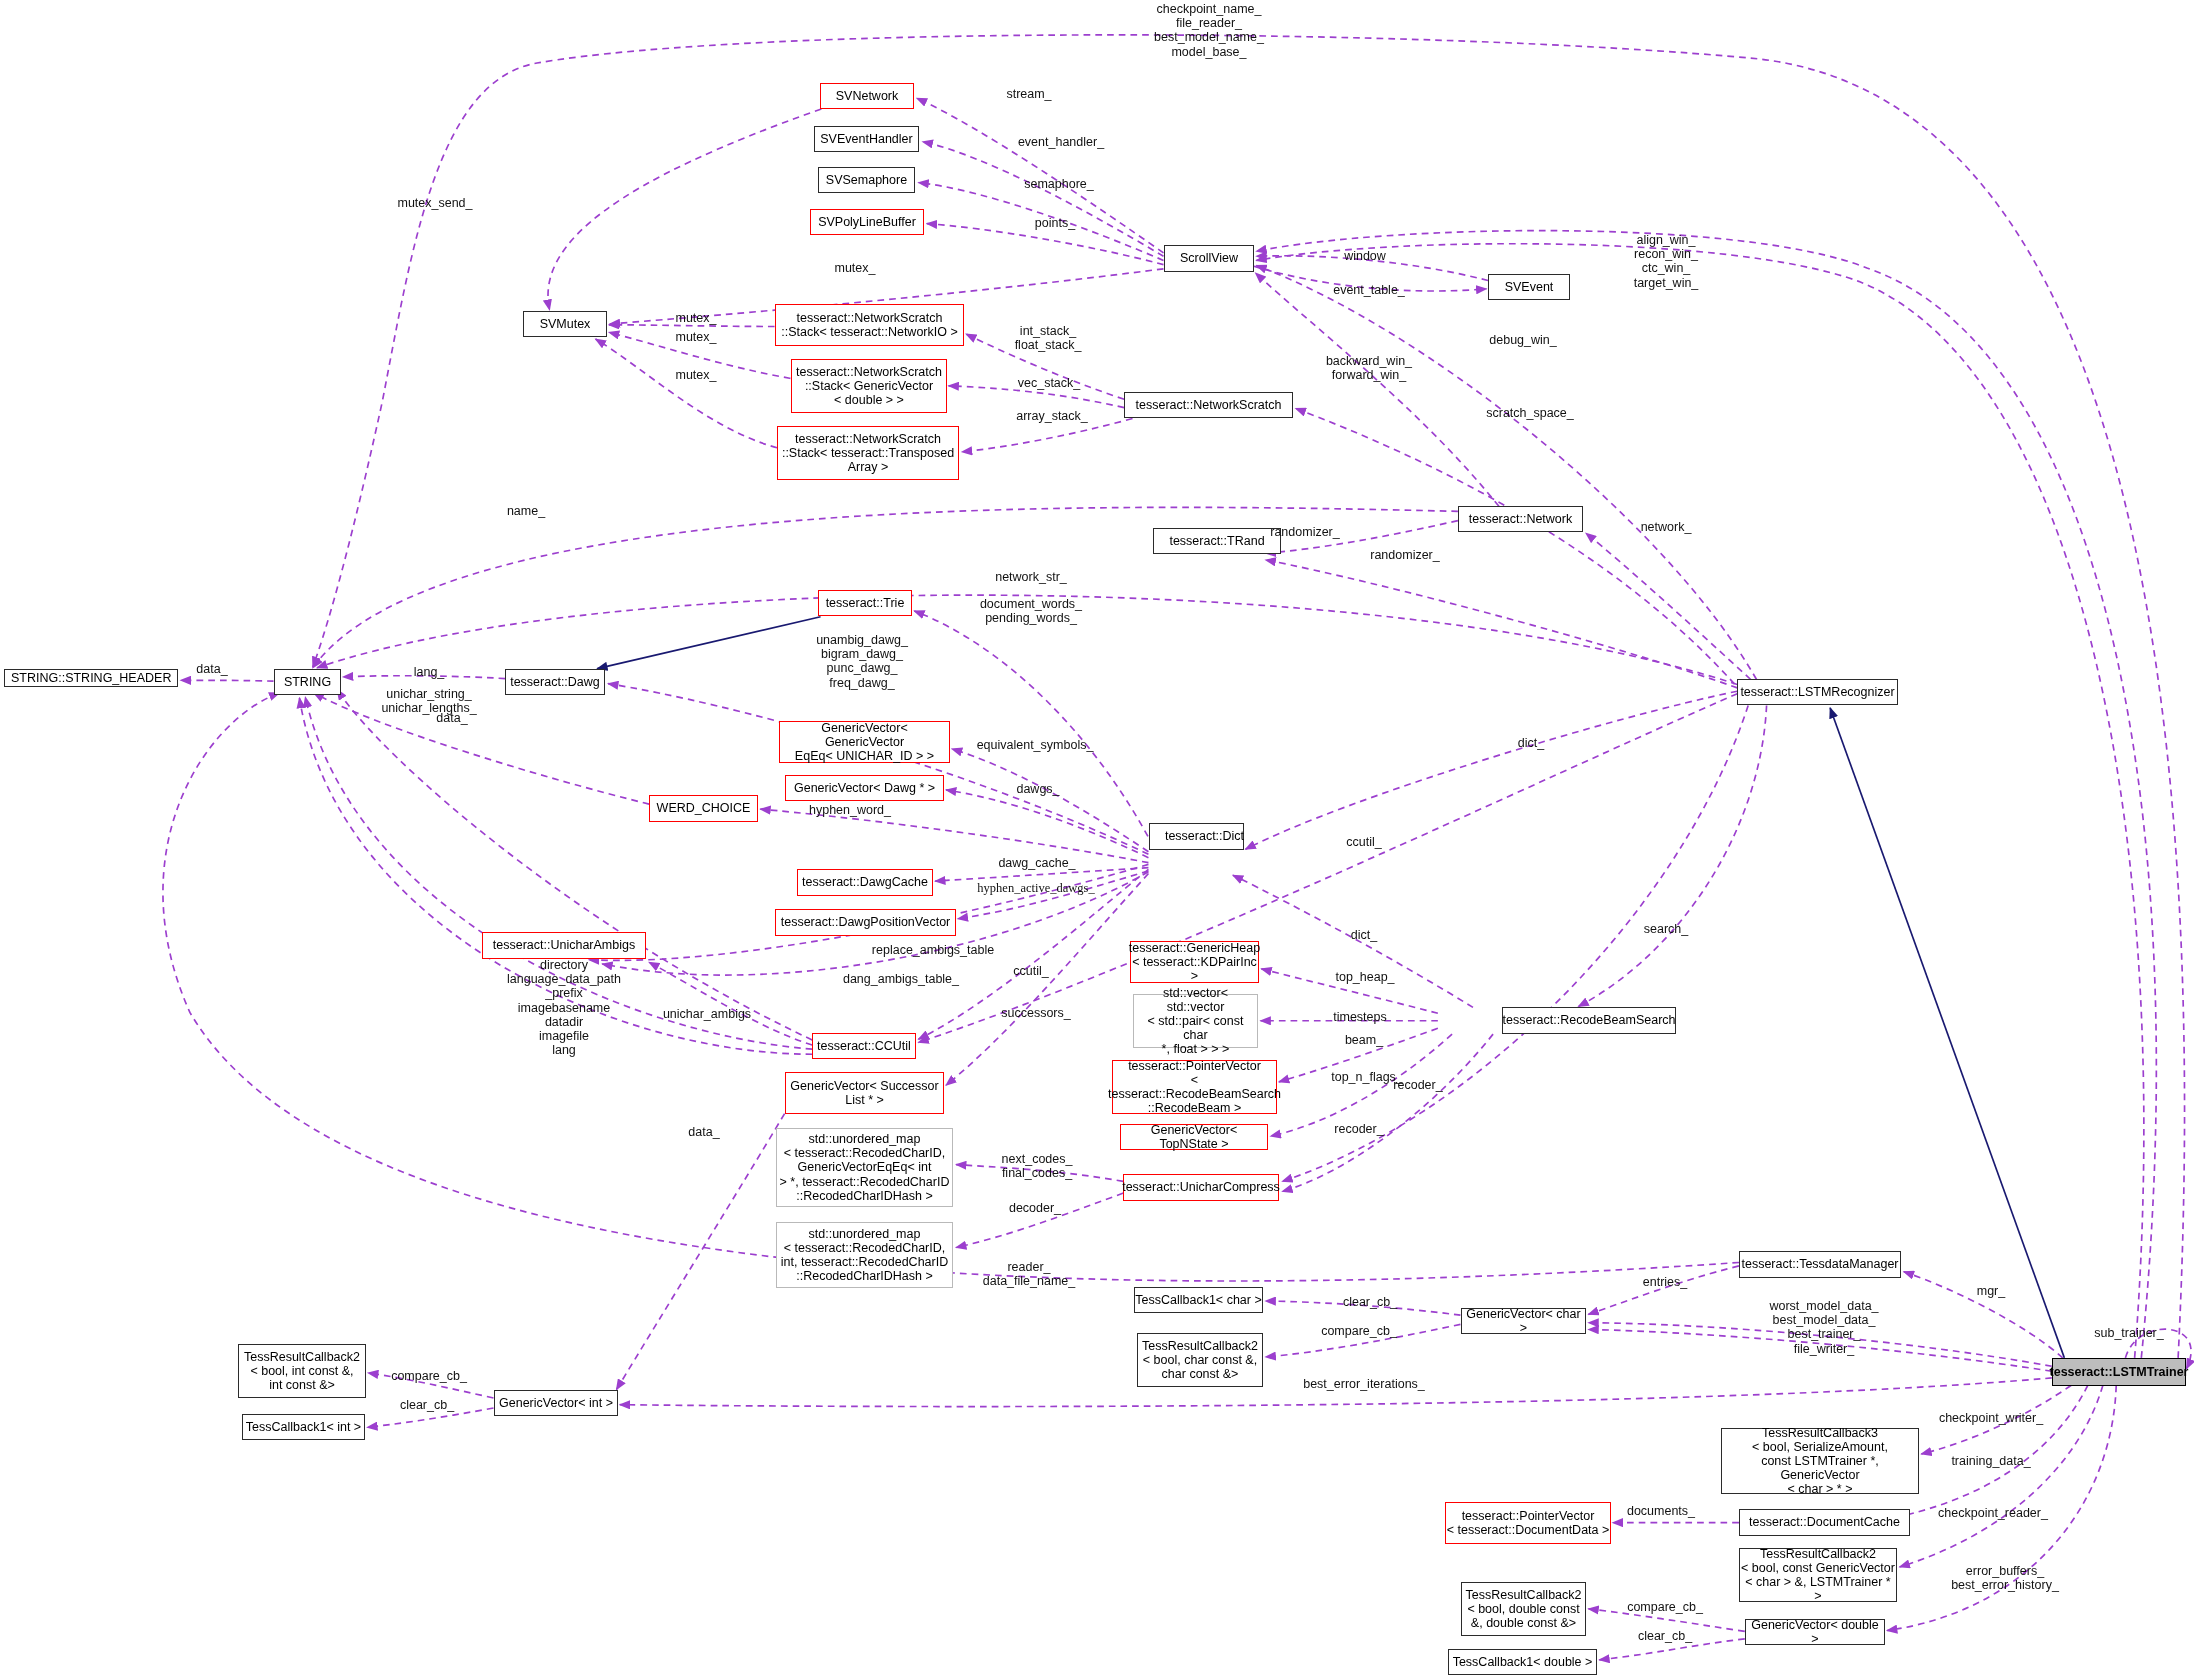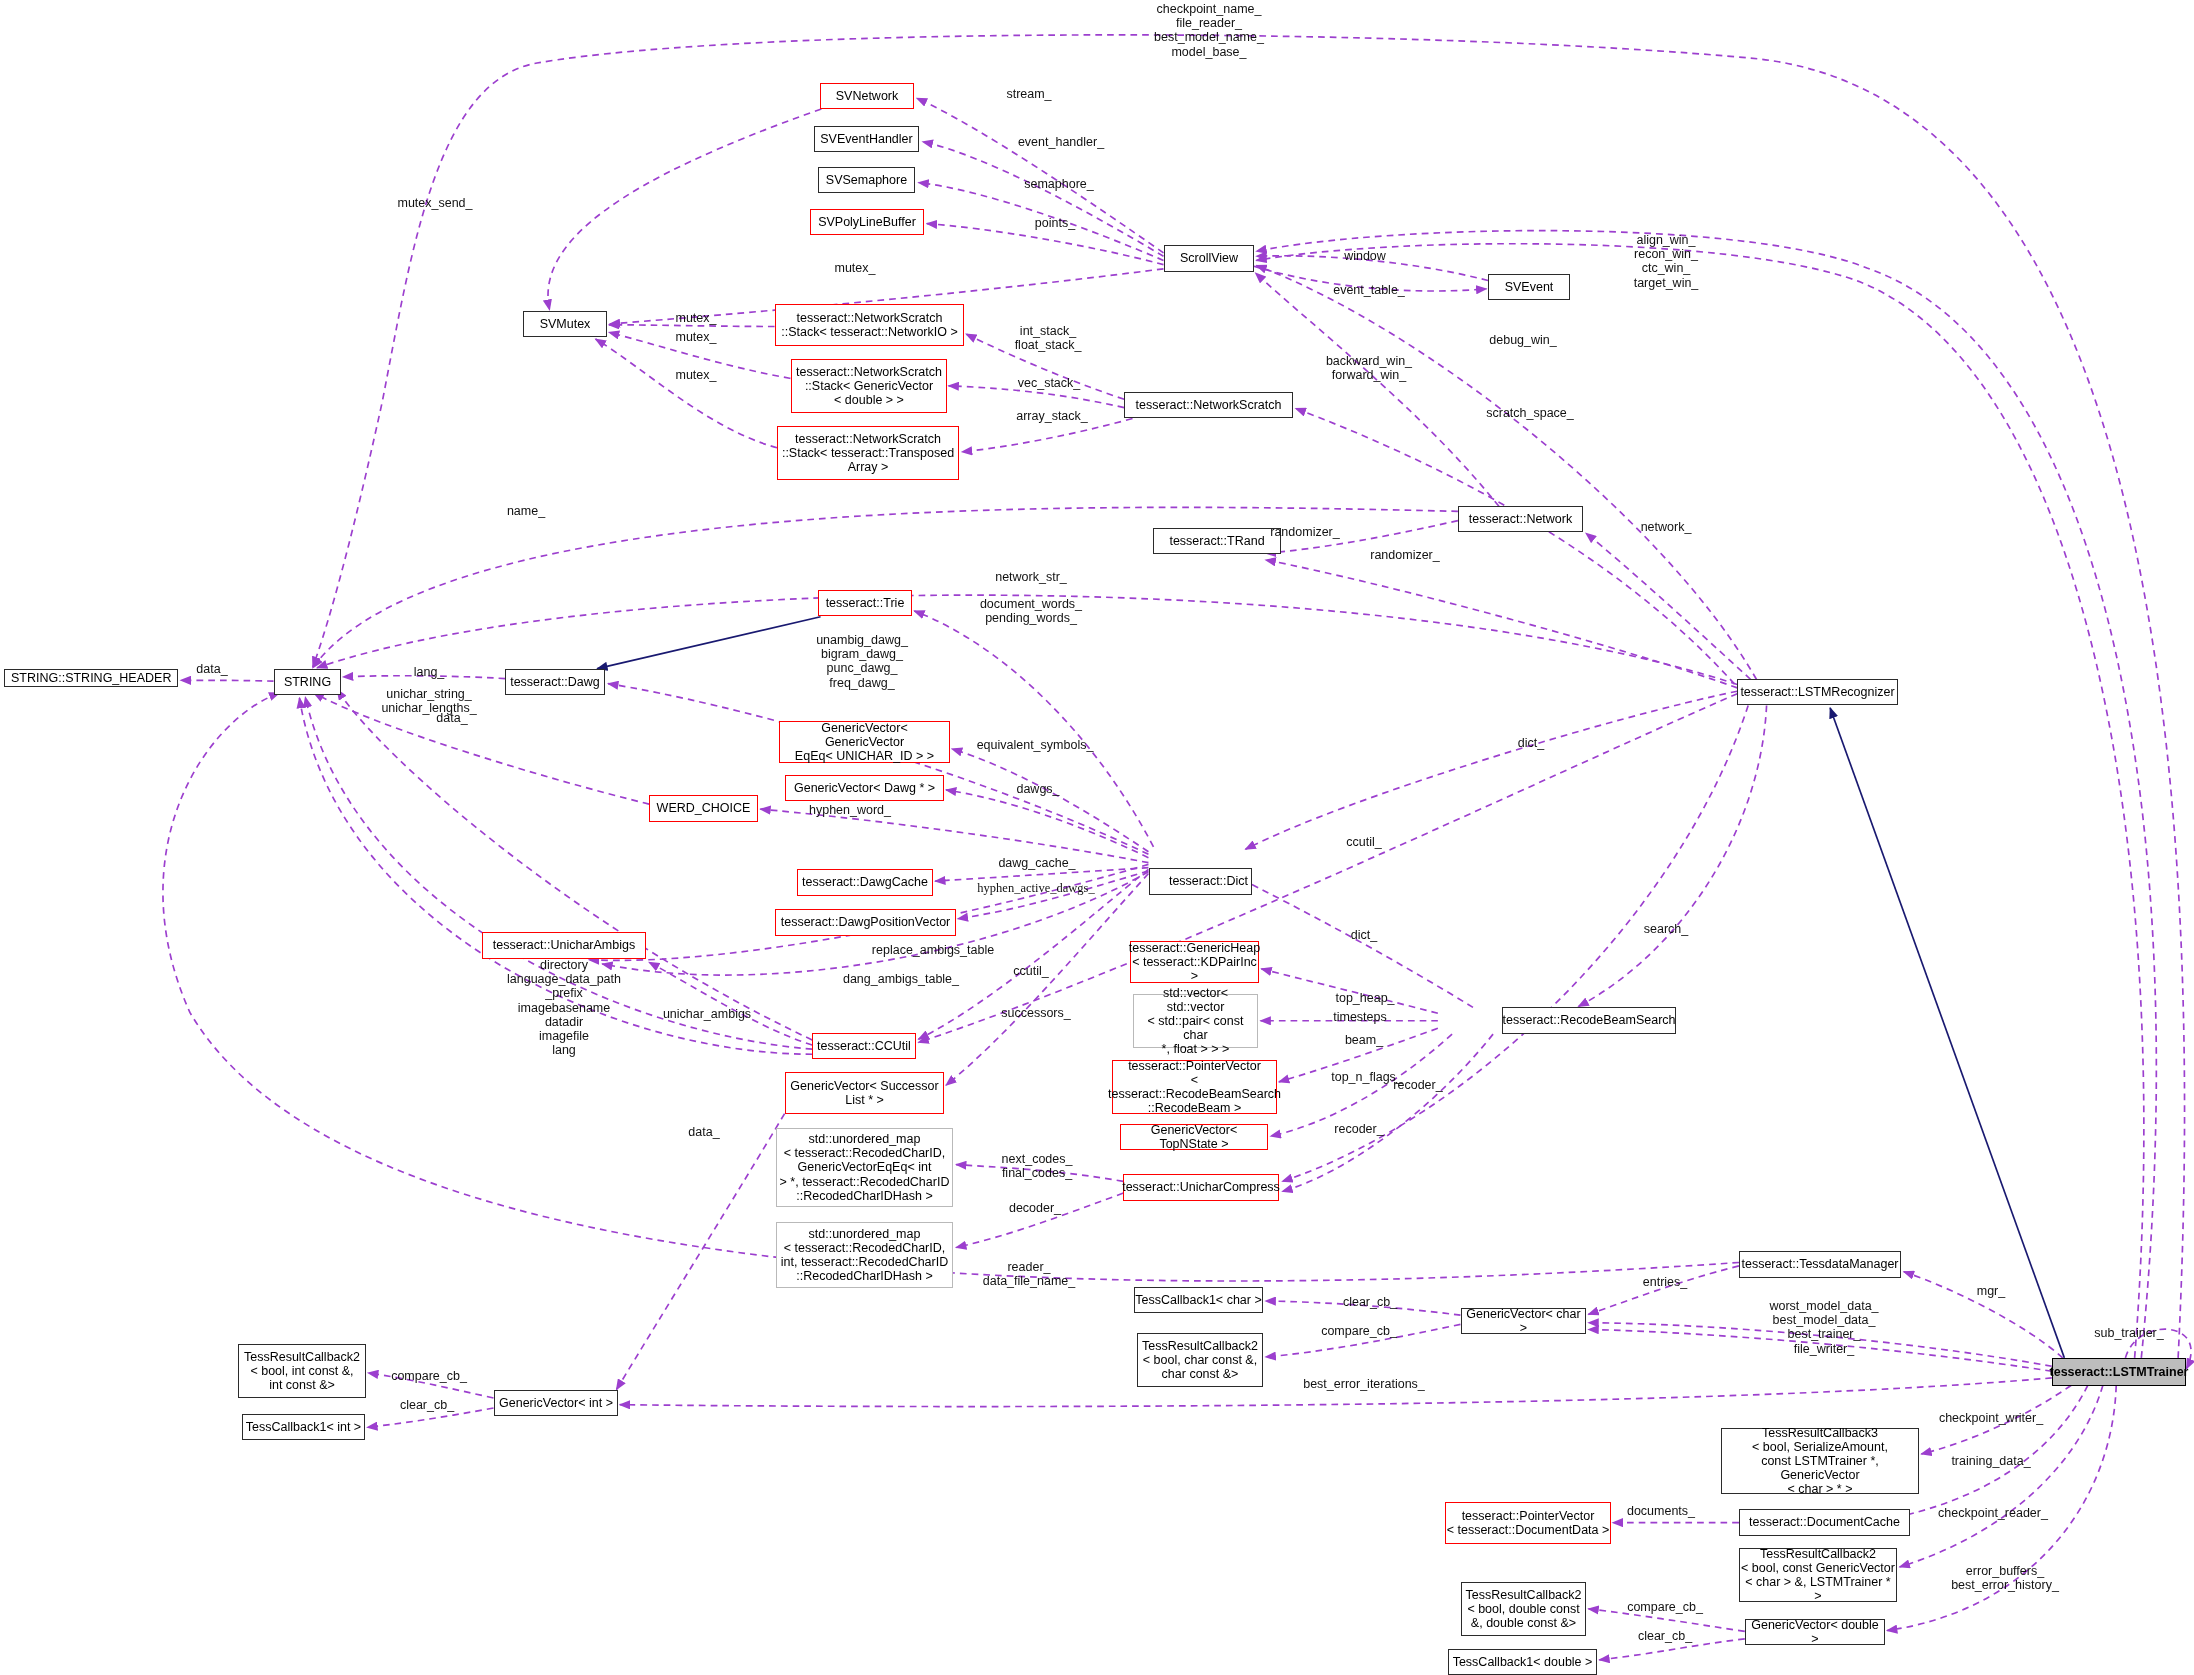--- a/index.html
+++ b/index.html
@@ -143,21 +143,21 @@
     <div class="node black" style="left: 523px; top: 311px; width: 84px; height: 26px;">SVMutex</div>
     <div class="node red" style="left: 775px; top: 304px; width: 189px; height: 42px;">tesseract::NetworkScratch
 ::Stack&lt; tesseract::NetworkIO &gt;</div>
     <div class="node red" style="left: 791px; top: 359px; width: 156px; height: 54px;">tesseract::NetworkScratch
 ::Stack&lt; GenericVector
 &lt; double &gt; &gt;</div>
     <div class="node red" style="left: 777px; top: 426px; width: 182px; height: 54px;">tesseract::NetworkScratch
 ::Stack&lt; tesseract::Transposed
 Array &gt;</div>
     <div class="node black" style="left: 1124px; top: 392px; width: 169px; height: 26px;">tesseract::NetworkScratch</div>
-    <div class="node black" style="left: 1149px; top: 868px; width: 103px; height: 27px; padding-left: 16px;">tesseract::Dict</div>
+    <div class="node black" style="left: 1149px; top: 823px; width: 95px; height: 27px; padding-left: 16px;">tesseract::Dict</div>
     <div class="node red" style="left: 779px; top: 721px; width: 171px; height: 42px;">GenericVector&lt; GenericVector
 EqEq&lt; UNICHAR_ID &gt; &gt;</div>
     <div class="node red" style="left: 785px; top: 775px; width: 159px; height: 26px;">GenericVector&lt; Dawg * &gt;</div>
     <div class="node red" style="left: 649px; top: 795px; width: 109px; height: 27px;">WERD_CHOICE</div>
     <div class="node red" style="left: 797px; top: 869px; width: 136px; height: 27px;">tesseract::DawgCache</div>
     <div class="node red" style="left: 775px; top: 909px; width: 181px; height: 27px;">tesseract::DawgPositionVector</div>
     <div class="node red" style="left: 482px; top: 932px; width: 164px; height: 27px;">tesseract::UnicharAmbigs</div>
     <div class="node red" style="left: 812px; top: 1033px; width: 104px; height: 26px;">tesseract::CCUtil</div>
     <div class="node red" style="left: 785px; top: 1072px; width: 159px; height: 42px;">GenericVector&lt; Successor
 List * &gt;</div>
@@ -253,21 +253,21 @@
     <div class="elabel" style="left: 452px; top: 718px;">data_</div>
     <div class="elabel" style="left: 1531px; top: 743px;">dict_</div>
     <div class="elabel" style="left: 1035px; top: 745px;">equivalent_symbols_</div>
     <div class="elabel" style="left: 1038px; top: 789px;">dawgs_</div>
     <div class="elabel" style="left: 850px; top: 810px;">hyphen_word_</div>
     <div class="elabel" style="left: 1364px; top: 842px;">ccutil_</div>
     <div class="elabel" style="left: 1037px; top: 863px;">dawg_cache_</div>
     <div class="elabel" style="left: 1036px; top: 888px; font-family: Liberation Serif, serif;">hyphen_active_dawgs_</div>
     <div class="elabel" style="left: 1364px; top: 935px;">dict_</div>
     <div class="elabel" style="left: 1666px; top: 929px;">search_</div>
-    <div class="elabel" style="left: 1365px; top: 977px; margin-top: 21px;">top_heap_</div>
+    <div class="elabel" style="left: 1365px; top: 977px;">top_heap_</div>
     <div class="elabel" style="left: 1360px; top: 1017px;">timesteps</div>
     <div class="elabel" style="left: 1364px; top: 1040px;">beam_</div>
     <div class="elabel" style="left: 1367px; top: 1077px;">top_n_flags_</div>
     <div class="elabel" style="left: 1418px; top: 1085px;">recoder_</div>
     <div class="elabel" style="left: 1359px; top: 1129px;">recoder_</div>
     <div class="elabel" style="left: 1031px; top: 971px;">ccutil_</div>
     <div class="elabel" style="left: 1036px; top: 1013px;">successors_</div>
     <div class="elabel" style="left: 707px; top: 1014px;">unichar_ambigs</div>
     <div class="elabel" style="left: 901px; top: 950px; margin-left: 32px;">replace_ambigs_table</div>
     <div class="elabel" style="left: 901px; top: 979px;">dang_ambigs_table_</div>

